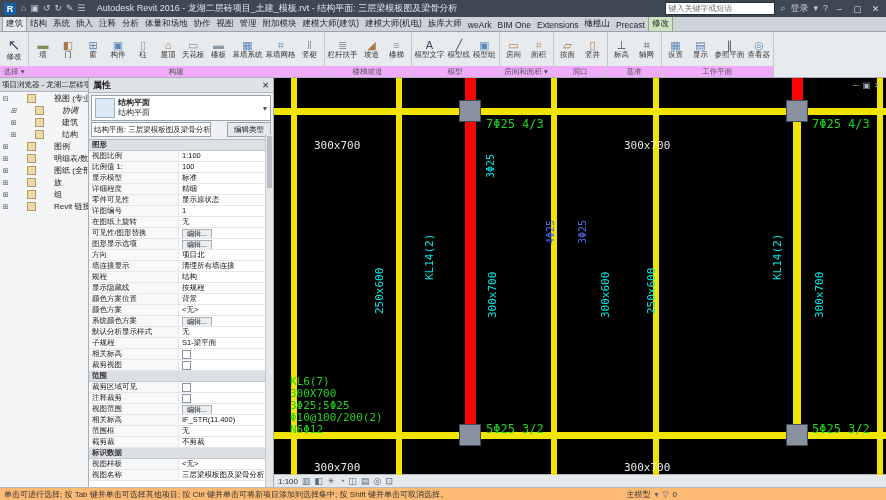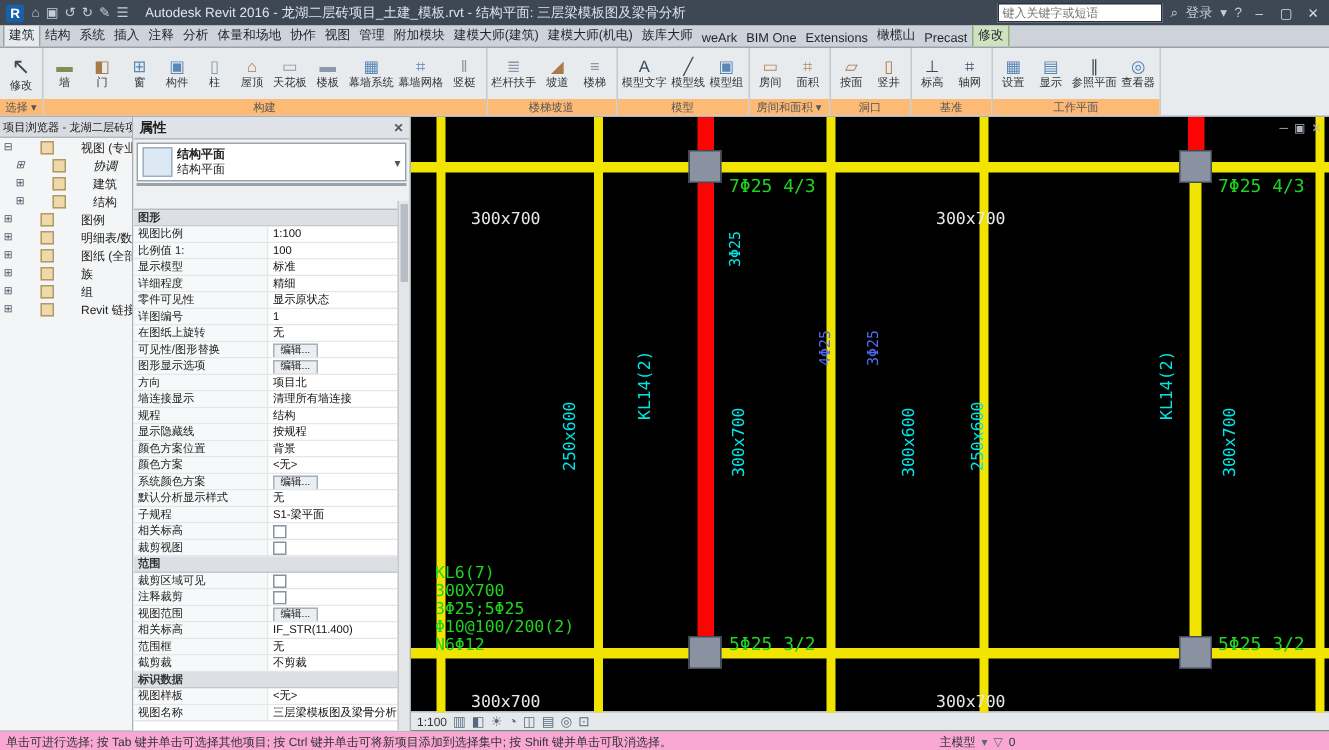--- a/index.html
+++ b/index.html
@@ -26,21 +26,21 @@
 
   
   #ribbon{height:45px;background:#e8ebee;display:flex;border-bottom:1px solid #aab1b9;
     flex:0 0 auto;overflow:hidden;}
   .panel{display:flex;flex-direction:column;border-right:1px solid #c3c9cf;}
   .pbtns{flex:1;display:flex;align-items:center;padding:1px 2px;gap:1px;}
   .rbtn{display:flex;flex-direction:column;align-items:center;justify-content:center;
     min-width:22px;padding:0 1px;font-size:7.5px;color:#333;line-height:1.1;white-space:nowrap;}
   .rbtn .ric{font-size:11px;line-height:12px;}
   .rbtn.big .ric{font-size:15px;line-height:16px;}
-  .pcap{height:11px;font-size:7.5px;color:#555;text-align:center;background:#fdba74;
+  .pcap{height:11px;font-size:7.5px;color:#555;text-align:center;background:#f0abfc;
     line-height:11px;white-space:nowrap;padding:0 3px;}
 
   
   #main{flex:1;display:flex;min-height:0;}
 
   
   #browser{width:88px;background:#f4f5f6;border-right:1px solid #a8aeb5;display:flex;
     flex-direction:column;flex:0 0 auto;overflow:hidden;}
   #browser-title{height:13px;background:#d8dce0;font-size:7.5px;line-height:13px;padding:0 2px;
     white-space:nowrap;overflow:hidden;border-bottom:1px solid #b5bac0;color:#222;}
@@ -53,21 +53,21 @@
   #props{width:184px;background:#eef0f2;border-right:1px solid #a8aeb5;display:flex;
     flex-direction:column;flex:0 0 auto;position:relative;overflow:hidden;}
   #props-header{height:14px;background:#dfe3e7;display:flex;align-items:center;padding:0 4px;
     border-bottom:1px solid #b5bac0;font-size:9px;font-weight:bold;color:#222;}
   #props-close{margin-left:auto;font-size:8px;color:#555;}
   .tsel{height:24px;background:#fff;border:1px solid #9aa2ab;margin:2px 2px 1px;display:flex;
     align-items:center;gap:3px;padding:0 3px;}
   .tsel-img{width:18px;height:18px;background:#dce8f4;border:1px solid #9ab0c4;flex:0 0 auto;}
   .tsel-lines{flex:1;font-size:8px;line-height:1.25;color:#222;overflow:hidden;white-space:nowrap;}
   .tsel-arrow{font-size:8px;color:#555;}
-  .inst-row{display:flex;height:15px;margin:0 2px 2px;gap:16px;flex-direction:column;}
+  .inst-row{display:flex;height:15px;margin:0 2px 2px;gap:16px;}
   .inst-combo{flex:1;background:#fff;border:1px solid #9aa2ab;font-size:7.5px;display:flex;
     align-items:center;padding:0 2px;overflow:hidden;white-space:nowrap;color:#222;}
   .edit-type{width:42px;background:#e6e9ec;border:1px solid #9aa2ab;font-size:7.5px;
     display:flex;align-items:center;justify-content:center;color:#222;}
   #prop-rows{flex:1;overflow:hidden;border-top:1px solid #b5bac0;background:#fff;margin-right:7px;}
   .prow{display:flex;height:10px;line-height:10px;border-bottom:1px solid #e4e6e8;font-size:7.5px;}
   .prow .pl{width:86px;padding-left:3px;color:#222;border-right:1px solid #e4e6e8;
     background:#f7f8f9;white-space:nowrap;overflow:hidden;flex:0 0 auto;}
   .prow .pv{flex:1;padding-left:3px;white-space:nowrap;overflow:hidden;background:#fff;color:#111;}
   .prow.group{background:#dcdfe3;font-weight:bold;color:#333;padding-left:3px;
@@ -86,21 +86,21 @@
   .colblk{position:absolute;width:22px;height:22px;box-sizing:border-box;z-index:3;}
   .ann{position:absolute;white-space:pre;z-index:4;font-family:"DejaVu Sans Mono",monospace;line-height:1;}
   .ann.rot{transform-origin:0 0;transform:rotate(-90deg);}
   .wctr{position:absolute;top:3px;right:5px;display:flex;gap:4px;z-index:5;color:#aeb6c2;font-size:8px;}
   #viewbar{position:absolute;left:0;right:0;bottom:0;height:12px;background:#e6e9ec;
     border-top:1px solid #b5bac0;display:flex;align-items:center;gap:4px;padding:0 4px;
     font-size:8px;color:#333;}
   .vic{font-size:9px;color:#566b80;line-height:1;}
 
   
-  #statusbar{height:12px;background:#f9a8d4;border-top:1px solid #b5bac0;display:flex;
+  #statusbar{height:12px;background:#fdba74;border-top:1px solid #b5bac0;display:flex;
     align-items:center;font-size:8px;color:#333;padding:0 4px;gap:4px;flex:0 0 auto;}
   #sb-right{margin-left:auto;display:flex;align-items:center;gap:4px;margin-right:205px;}
   .sb-ic{font-size:8px;color:#567;}
 
   
   #watermark{position:absolute;right:0;bottom:3px;width:198px;height:56px;background:#000;
     z-index:20;display:flex;align-items:center;gap:6px;padding-left:7px;box-sizing:border-box;}
   .wm-text{color:#fff;font-size:21px;font-weight:bold;letter-spacing:.5px;white-space:nowrap;}
 </style>
 </head>

